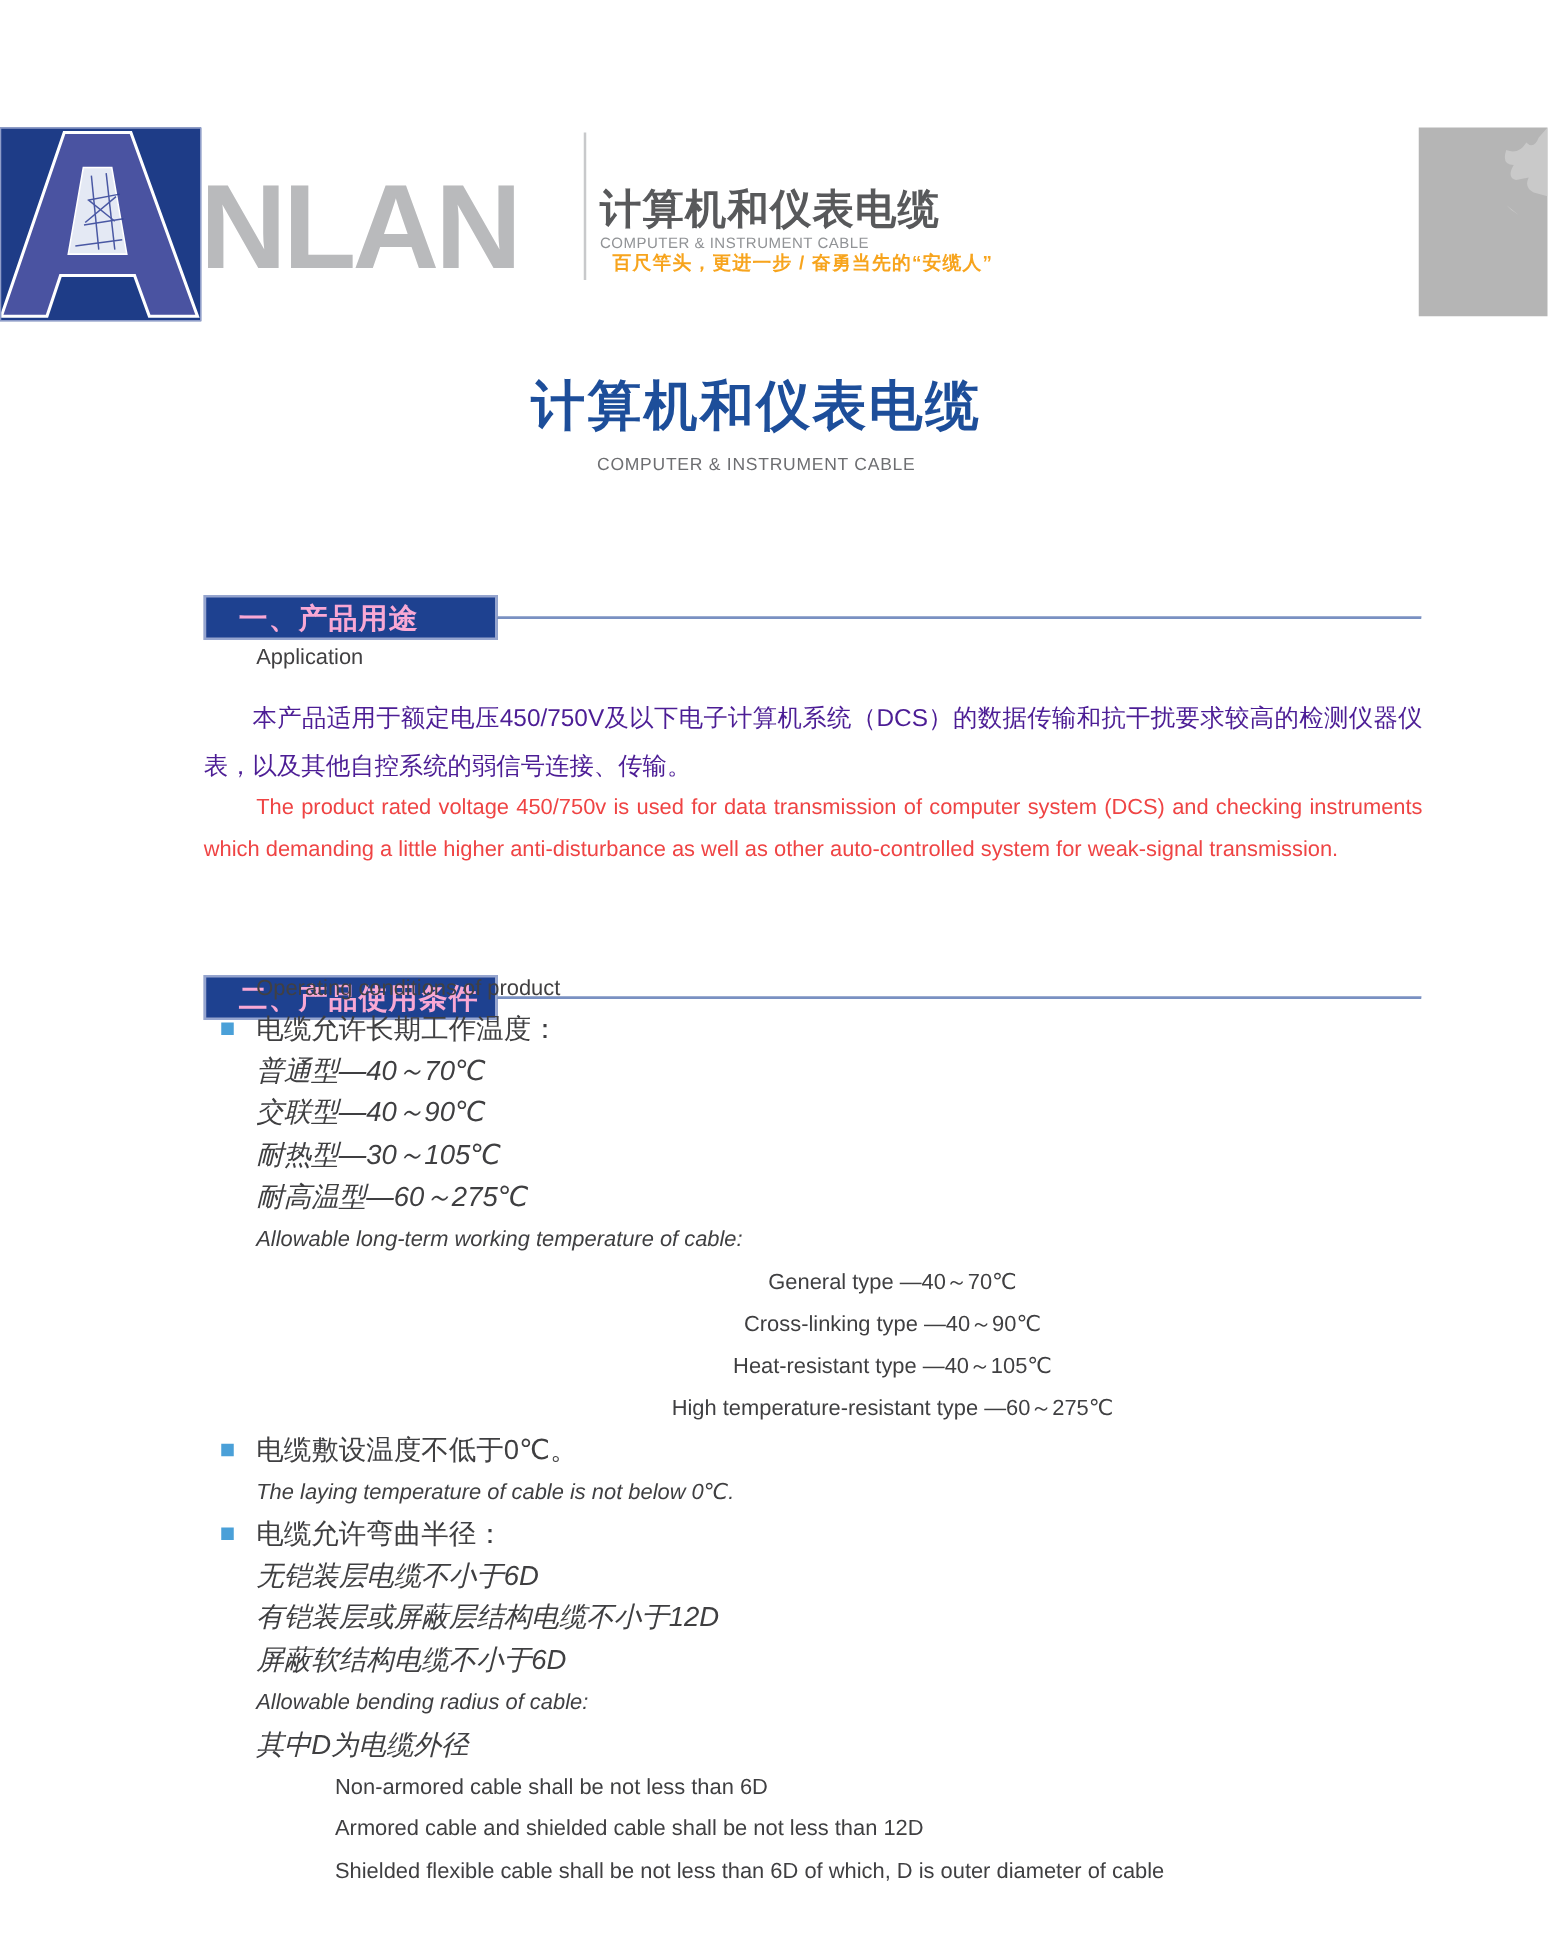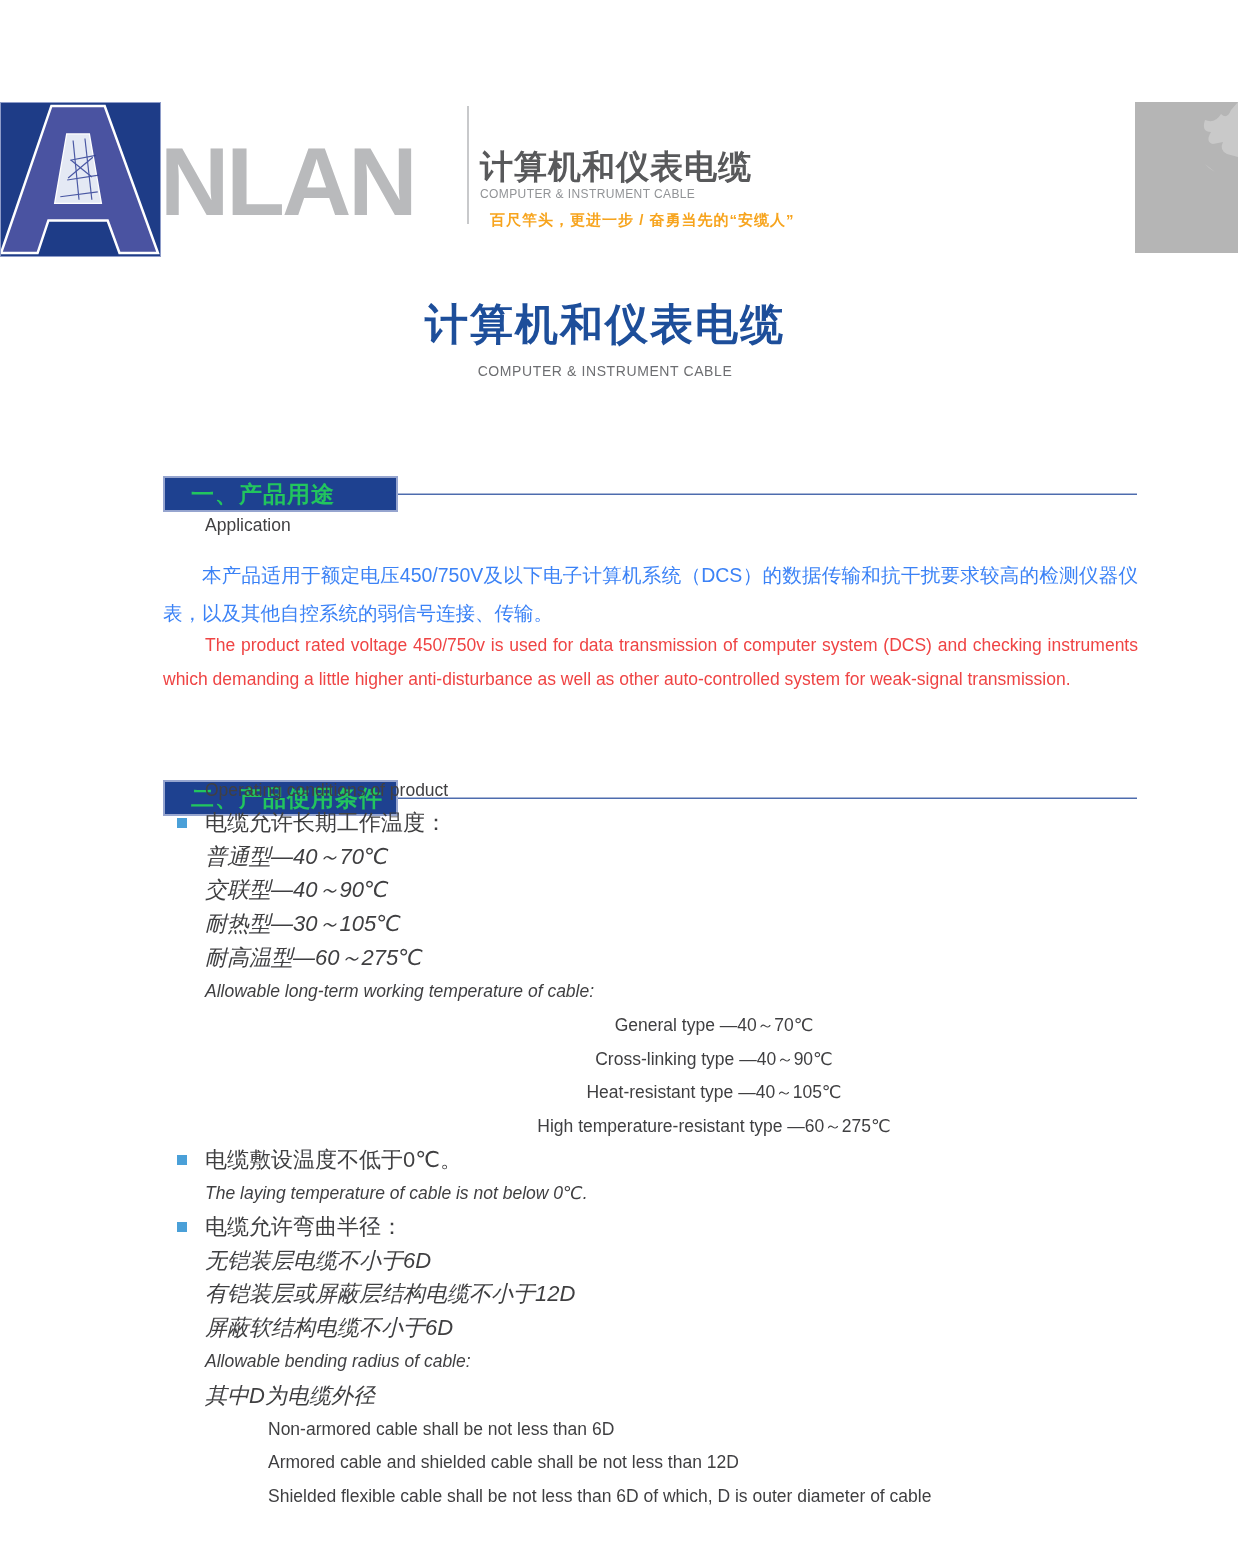--- a/index.html
+++ b/index.html
@@ -35,21 +35,21 @@
   .header-titles { position: absolute; left: 480px; top: 148px; }
   .header-title-cn {
     font-size: 33px; font-weight: bold; color: #58595b;
     letter-spacing: 1px; line-height: 1.15;
   }
   .header-title-en {
     font-size: 12px; color: #919396; letter-spacing: 0.4px; margin-top: 1px;
   }
   .header-slogan {
     font-size: 15px; font-weight: bold; color: #f7a41d;
-    margin-top: 10px; padding-left: 10px; letter-spacing: 1px;
+    padding-left: 10px; letter-spacing: 1px;
   }
   .photo-block {
     position: absolute; left: 1135px; top: 102px;
     width: 103px; height: 151px;
     background: #b5b5b5; overflow: hidden;
   }
   .photo-block svg { display: block; width: 100%; height: 100%; }
 
   
   .page-title { position: absolute; left: 0; top: 296px; width: 1210px; text-align: center; }
@@ -64,36 +64,36 @@
   .sec-head {
     position: absolute; left: 163px; width: 974px;
     display: flex; align-items: center;
   }
   .sec-head.s1 { top: 476px; }
   .sec-head.s2 { top: 737px; margin-top: 43px; }
   .sec-bar {
     width: 235px; height: 36px;
     background: #1e4190;
     border: 2px solid #96a5cf;
-    color: #22c55e; font-size: 23px; font-weight: bold;
+    color: #f9a8d4; font-size: 23px; font-weight: bold;
     letter-spacing: 1px;
     display: flex; align-items: center;
     padding-left: 26px;
     flex: none;
   }
   .sec-line { flex: 1; height: 2px; background: #4d6cae; border-top: 1px solid #a8b6d6; }
   .sec-sub-en { position: absolute; left: 205px; font-size: 17.5px; color: #414042; }
   .sub-application { top: 515px; }
   .sub-operating  { top: 780px; }
 
   
   .para-cn {
     position: absolute; left: 163px; top: 556px; width: 975px;
     font-size: 19.5px; line-height: 38px;
-    text-align: justify; text-indent: 2em; color: #3b82f6;
+    text-align: justify; text-indent: 2em; color: #4c1d95;
   }
   .para-en {
     position: absolute; left: 163px; top: 629px; width: 975px;
     font-size: 17.5px; line-height: 33.5px;
     text-align: justify; text-indent: 2.4em; color: #ef4444;
   }
 
   
   .cond-list { position: absolute; left: 163px; top: 806px; width: 975px; }
   .row {

